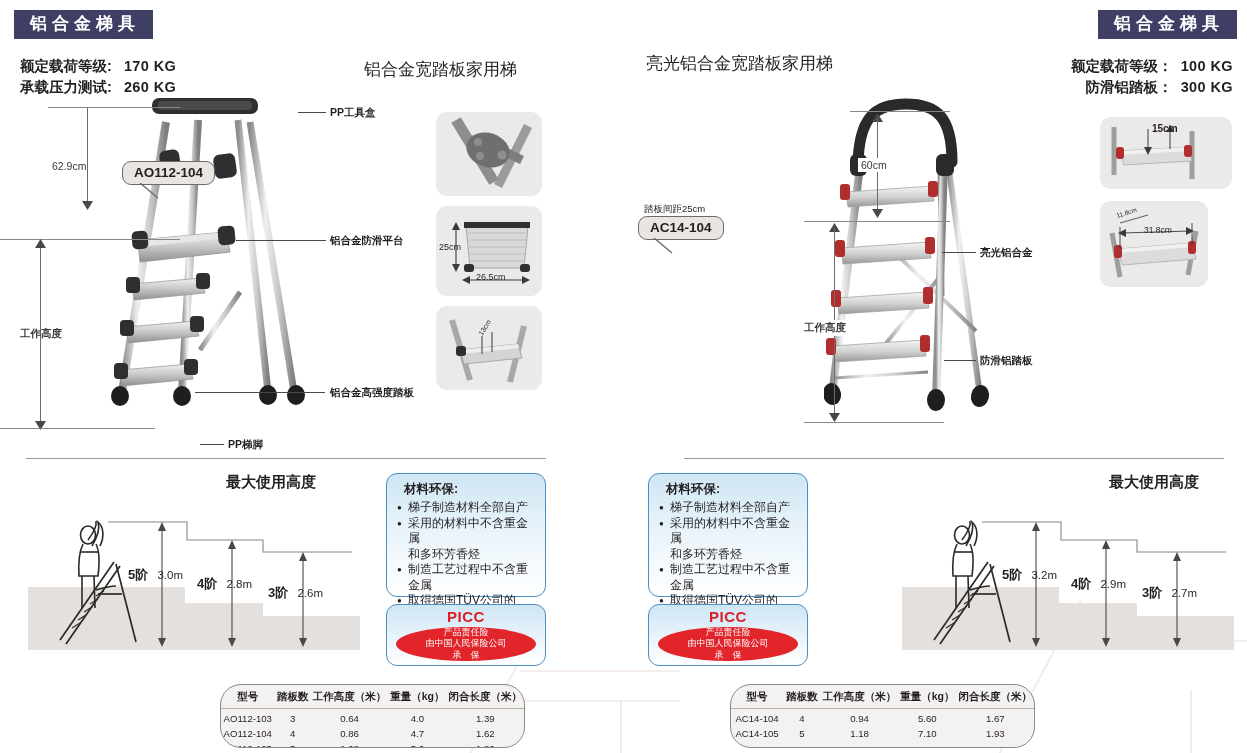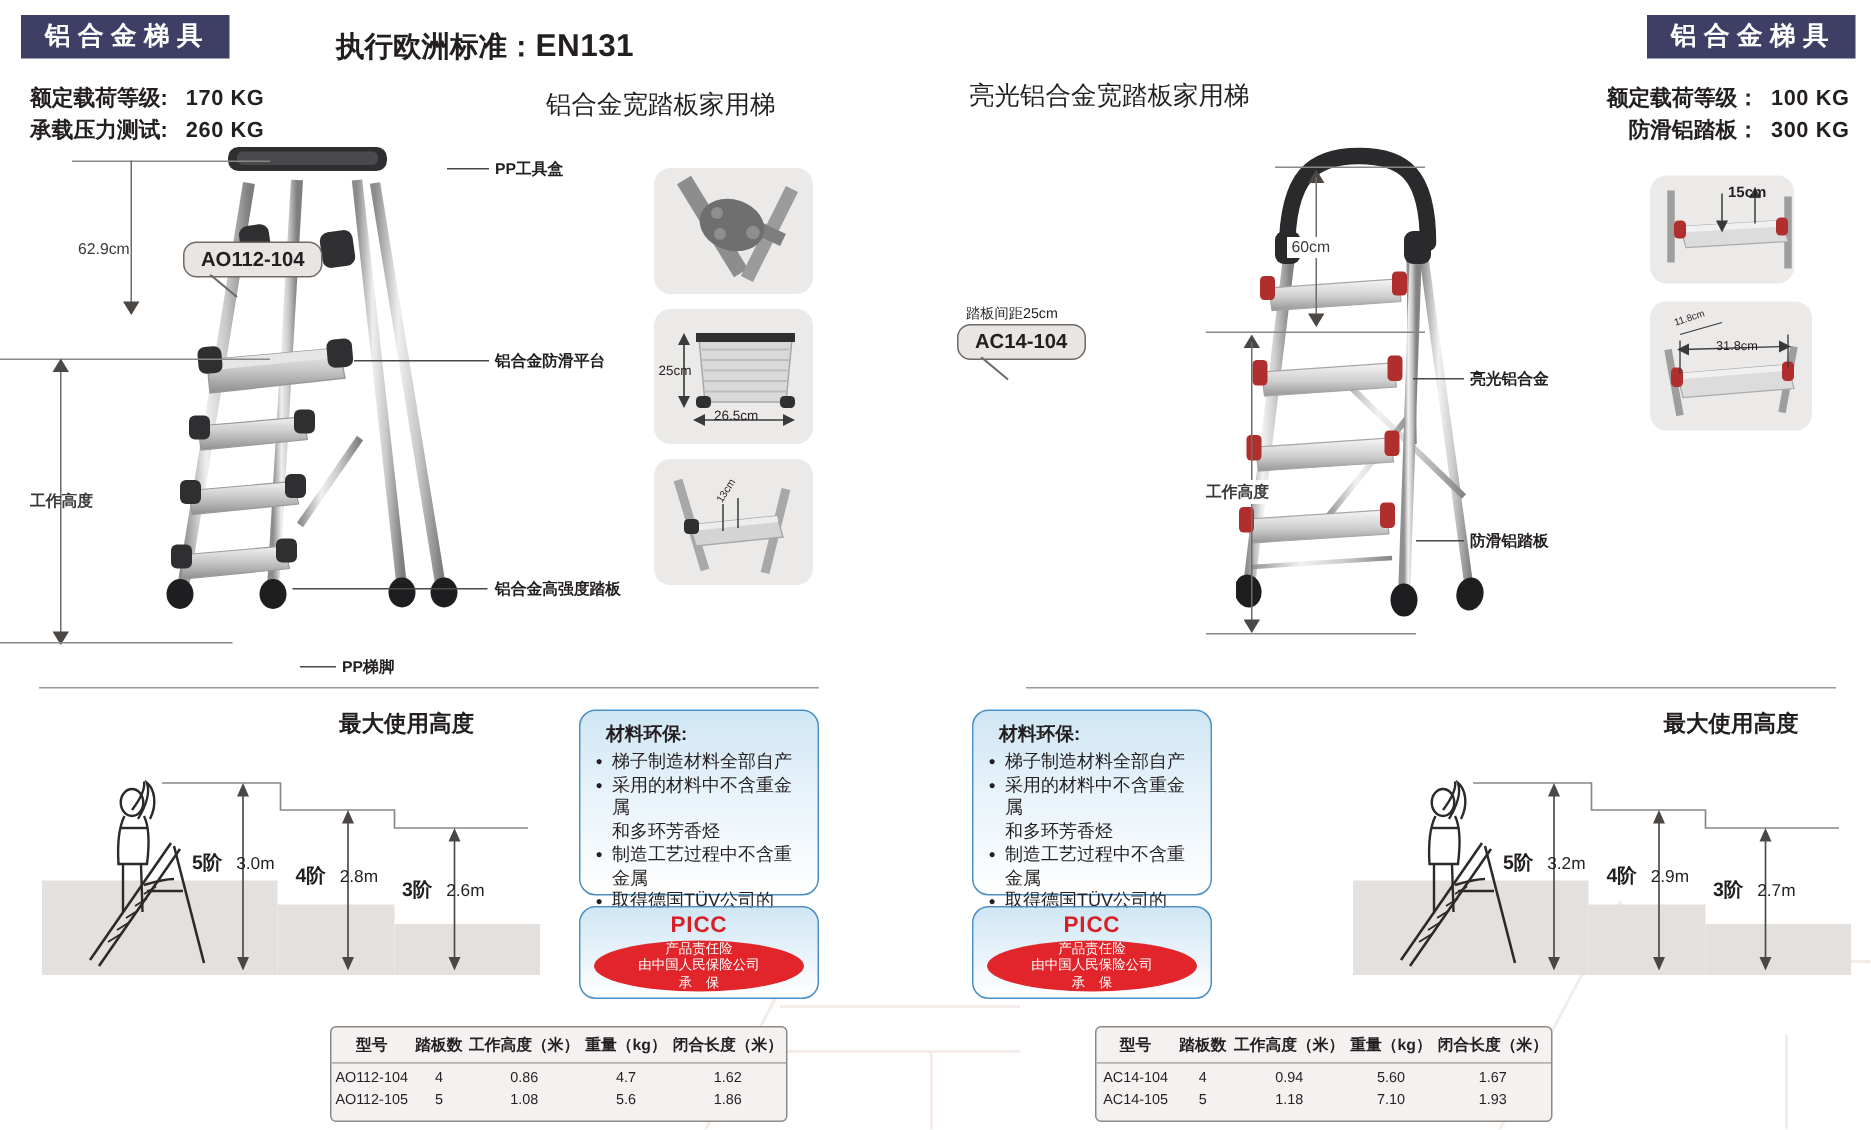--- a/index.html
+++ b/index.html
@@ -107,21 +107,21 @@
   .picc-ell{
     position:absolute;left:50%;transform:translateX(-50%);
     background:#e1252b;border-radius:50%;
     color:#ffffff;font-size:9px;line-height:11.5px;
     display:flex;flex-direction:column;align-items:center;justify-content:center;
   }
 
   
   .tbl{
     position:absolute;
-    border:1.3px solid #8d8884;border-radius:4px;
+    border:1.3px solid #8d8884;border-radius:21px;
     background:#f4f2f0;
     box-sizing:border-box;
     overflow:hidden;
   }
   .tbl table{border-collapse:collapse;width:100%;font-size:10px;color:#231f20;}
   .tbl th{
     font-size:10.5px;font-weight:bold;padding:5px 2px 4px;
     border-bottom:1px solid #b6b1ad;white-space:nowrap;
   }
   .tbl td{padding:2px 2px;text-align:center;white-space:nowrap;font-size:9.6px;}
@@ -139,23 +139,20 @@
   <div class="wm-line" style="left:1190px;top:690px;width:2px;height:70px;"></div>
   <div class="wm-line" style="left:620px;top:700px;width:2px;height:53px;"></div>
 </div>
 
 <div class="page">
 
 <div class="half left">
 
   <div class="badge" style="left:14px;top:10px;">铝合金梯具</div>
 
-  <div class="std-line" style="left:224px;top:18px;">
-    <span>执行欧洲标准：</span><span class="code">EN131</span>
-  </div>
 
   <div class="sub-line" style="left:364px;top:58px;">铝合金宽踏板家用梯</div>
 
   <div class="spec" style="left:20px;top:56px;">
     <span>额定载荷等级:</span>
     <span class="v" style="margin-left:8px;">170 KG</span>
   </div>
   <div class="spec" style="left:20px;top:77px;">
     <span>承载压力测试:</span>
     <span class="v" style="margin-left:8px;">260 KG</span>
@@ -388,20 +385,27 @@
             <tr>
         <th style="width:23%">型号</th>
         <th style="width:15%">踏板数</th>
         <th style="width:24%">工作高度（米）</th>
         <th style="width:17%">重量（kg）</th>
         <th style="width:21%">闭合长度（米）</th>
       </tr>
           </thead>
       <tbody>
         <tr>
+          <td>AO112-103</td>
+          <td>3</td>
+          <td>0.64</td>
+          <td>4.0</td>
+          <td>1.39</td>
+        </tr>
+        <tr>
           <td>AO112-104</td>
           <td>4</td>
           <td>0.86</td>
           <td>4.7</td>
           <td>1.62</td>
         </tr>
         <tr>
           <td>AO112-105</td>
           <td>5</td>
           <td>1.08</td>
@@ -510,21 +514,21 @@
   <svg class="callout-tail" style="left:28px;top:238px;" viewBox="0 0 22 16">
     <path d="M2,0 L20,15" stroke="#6d6a67" stroke-width="1.4" fill="none"></path>
   </svg>
 
   <div class="leader" style="left:318px;top:252px;width:34px;"></div>
   <div class="lbl" style="left:356px;top:246px;">亮光铝合金</div>
 
   <div class="leader" style="left:320px;top:360px;width:32px;"></div>
   <div class="lbl" style="left:356px;top:354px;">防滑铝踏板</div>
 
-  <div class="card" style="left:476px;top:117px;width:96px;height:72px;">
+  <div class="card" style="left:476px;top:117px;width:132px;height:72px;">
     <svg width="108" height="72" viewBox="0 0 108 72">
       <path d="M14,10 L14,58" stroke="#9e9e9e" stroke-width="5"></path>
       <path d="M92,14 L92,62" stroke="#9e9e9e" stroke-width="5"></path>
       <polygon points="20,34 88,30 92,44 24,48" fill="#dcdcdc" stroke="#a9a9a9" stroke-width=".8"></polygon>
       <polygon points="20,34 88,30 89,34 21,38" fill="#f0f0f0"></polygon>
       <rect x="16" y="30" width="8" height="12" rx="3" fill="#b02e2e"></rect>
       <rect x="84" y="28" width="8" height="12" rx="3" fill="#b02e2e"></rect>
       <line x1="48" y1="12" x2="48" y2="36" stroke="#3a3a3a" stroke-width="1"></line>
       <line x1="70" y1="8" x2="70" y2="32" stroke="#3a3a3a" stroke-width="1"></line>
       <polygon points="48,38 44,30 52,30" fill="#3a3a3a"></polygon>

